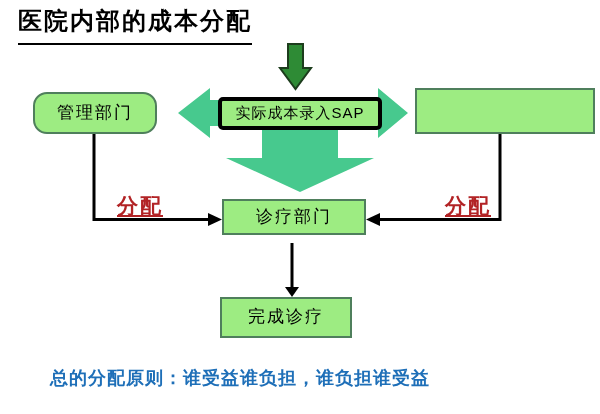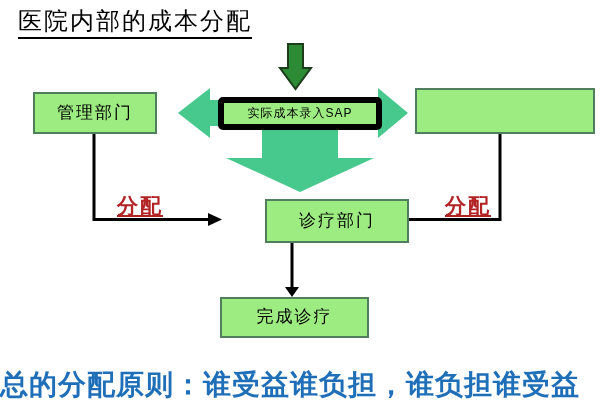--- a/index.html
+++ b/index.html
@@ -13,26 +13,26 @@
     height: 414px;
     background: #ffffff;
     overflow: hidden;
     font-family: "Liberation Sans", sans-serif;
   }
   .page-title {
     position: absolute;
     left: 18px;
     top: 8px;
     font-family: "DejaVu Serif", serif;
-    font-weight: normal;
+    font-weight: bold;
     font-size: 24px;
     letter-spacing: 2px;
     color: #000000;
     border-bottom: 2px solid #000000;
-    padding-bottom: 3px;
+    padding-bottom: 9px;
     line-height: 1.1;
     white-space: nowrap;
   }
   svg.connector-layer {
     position: absolute;
     left: 0;
     top: 0;
     width: 600px;
     height: 414px;
   }
@@ -65,38 +65,38 @@
     text-align: center;
     color: #000000;
     box-sizing: border-box;
   }
   .node-box .node-label {
     font-size: 17px;
     letter-spacing: 2px;
     line-height: 1.2;
     white-space: nowrap;
   }
-  .box-management { left: 33px;  top: 92px;  width: 124px; height: 42px; }
+  .box-management { left: 33px;  top: 92px;  width: 124px; height: 42px; border-radius: 14px; }
   .box-support    { left: 415px; top: 88px;  width: 180px; height: 46px; }
   .box-support .node-label { font-size: 15px; letter-spacing: 1px; line-height: 1.35; }
-  .box-treatment  { left: 222px; top: 199px; width: 144px; height: 44px; margin-left: 43px; }
-  .box-complete   { left: 220px; top: 297px; width: 149px; height: 41px; }
+  .box-treatment  { left: 222px; top: 199px; width: 144px; height: 36px; }
+  .box-complete   { left: 220px; top: 297px; width: 132px; height: 41px; }
   .sap-label-box {
     position: absolute;
     left: 218px;
     top: 97px;
     width: 164px;
     height: 33px;
     background: var(--box-fill, #9dec82);
-    border: 6px solid #000000;
+    border: 4px solid #000000;
     border-radius: 5px;
     display: flex;
     align-items: center;
     justify-content: center;
-    font-size: 12px;
+    font-size: 15px;
     letter-spacing: 1px;
     color: #000000;
     box-sizing: border-box;
     white-space: nowrap;
   }
   .allocation-label {
     position: absolute;
     top: 192px;
     font-size: 21px;
     font-weight: bold;
@@ -106,21 +106,21 @@
     text-decoration: underline;
   }
   .allocation-left  { left: 117px; }
   .allocation-right { left: 445px; }
   .principle-text {
     position: absolute;
     left: 0;
     top: 366px;
     width: 480px;
     text-align: center;
-    font-size: 28px;
+    font-size: 18px;
     font-weight: bold;
     letter-spacing: 1px;
     color: var(--principle-blue, #1e6fb8);
     white-space: nowrap;
   }
 </style>
 </head>
 <body>
 
 <div class="stage">

